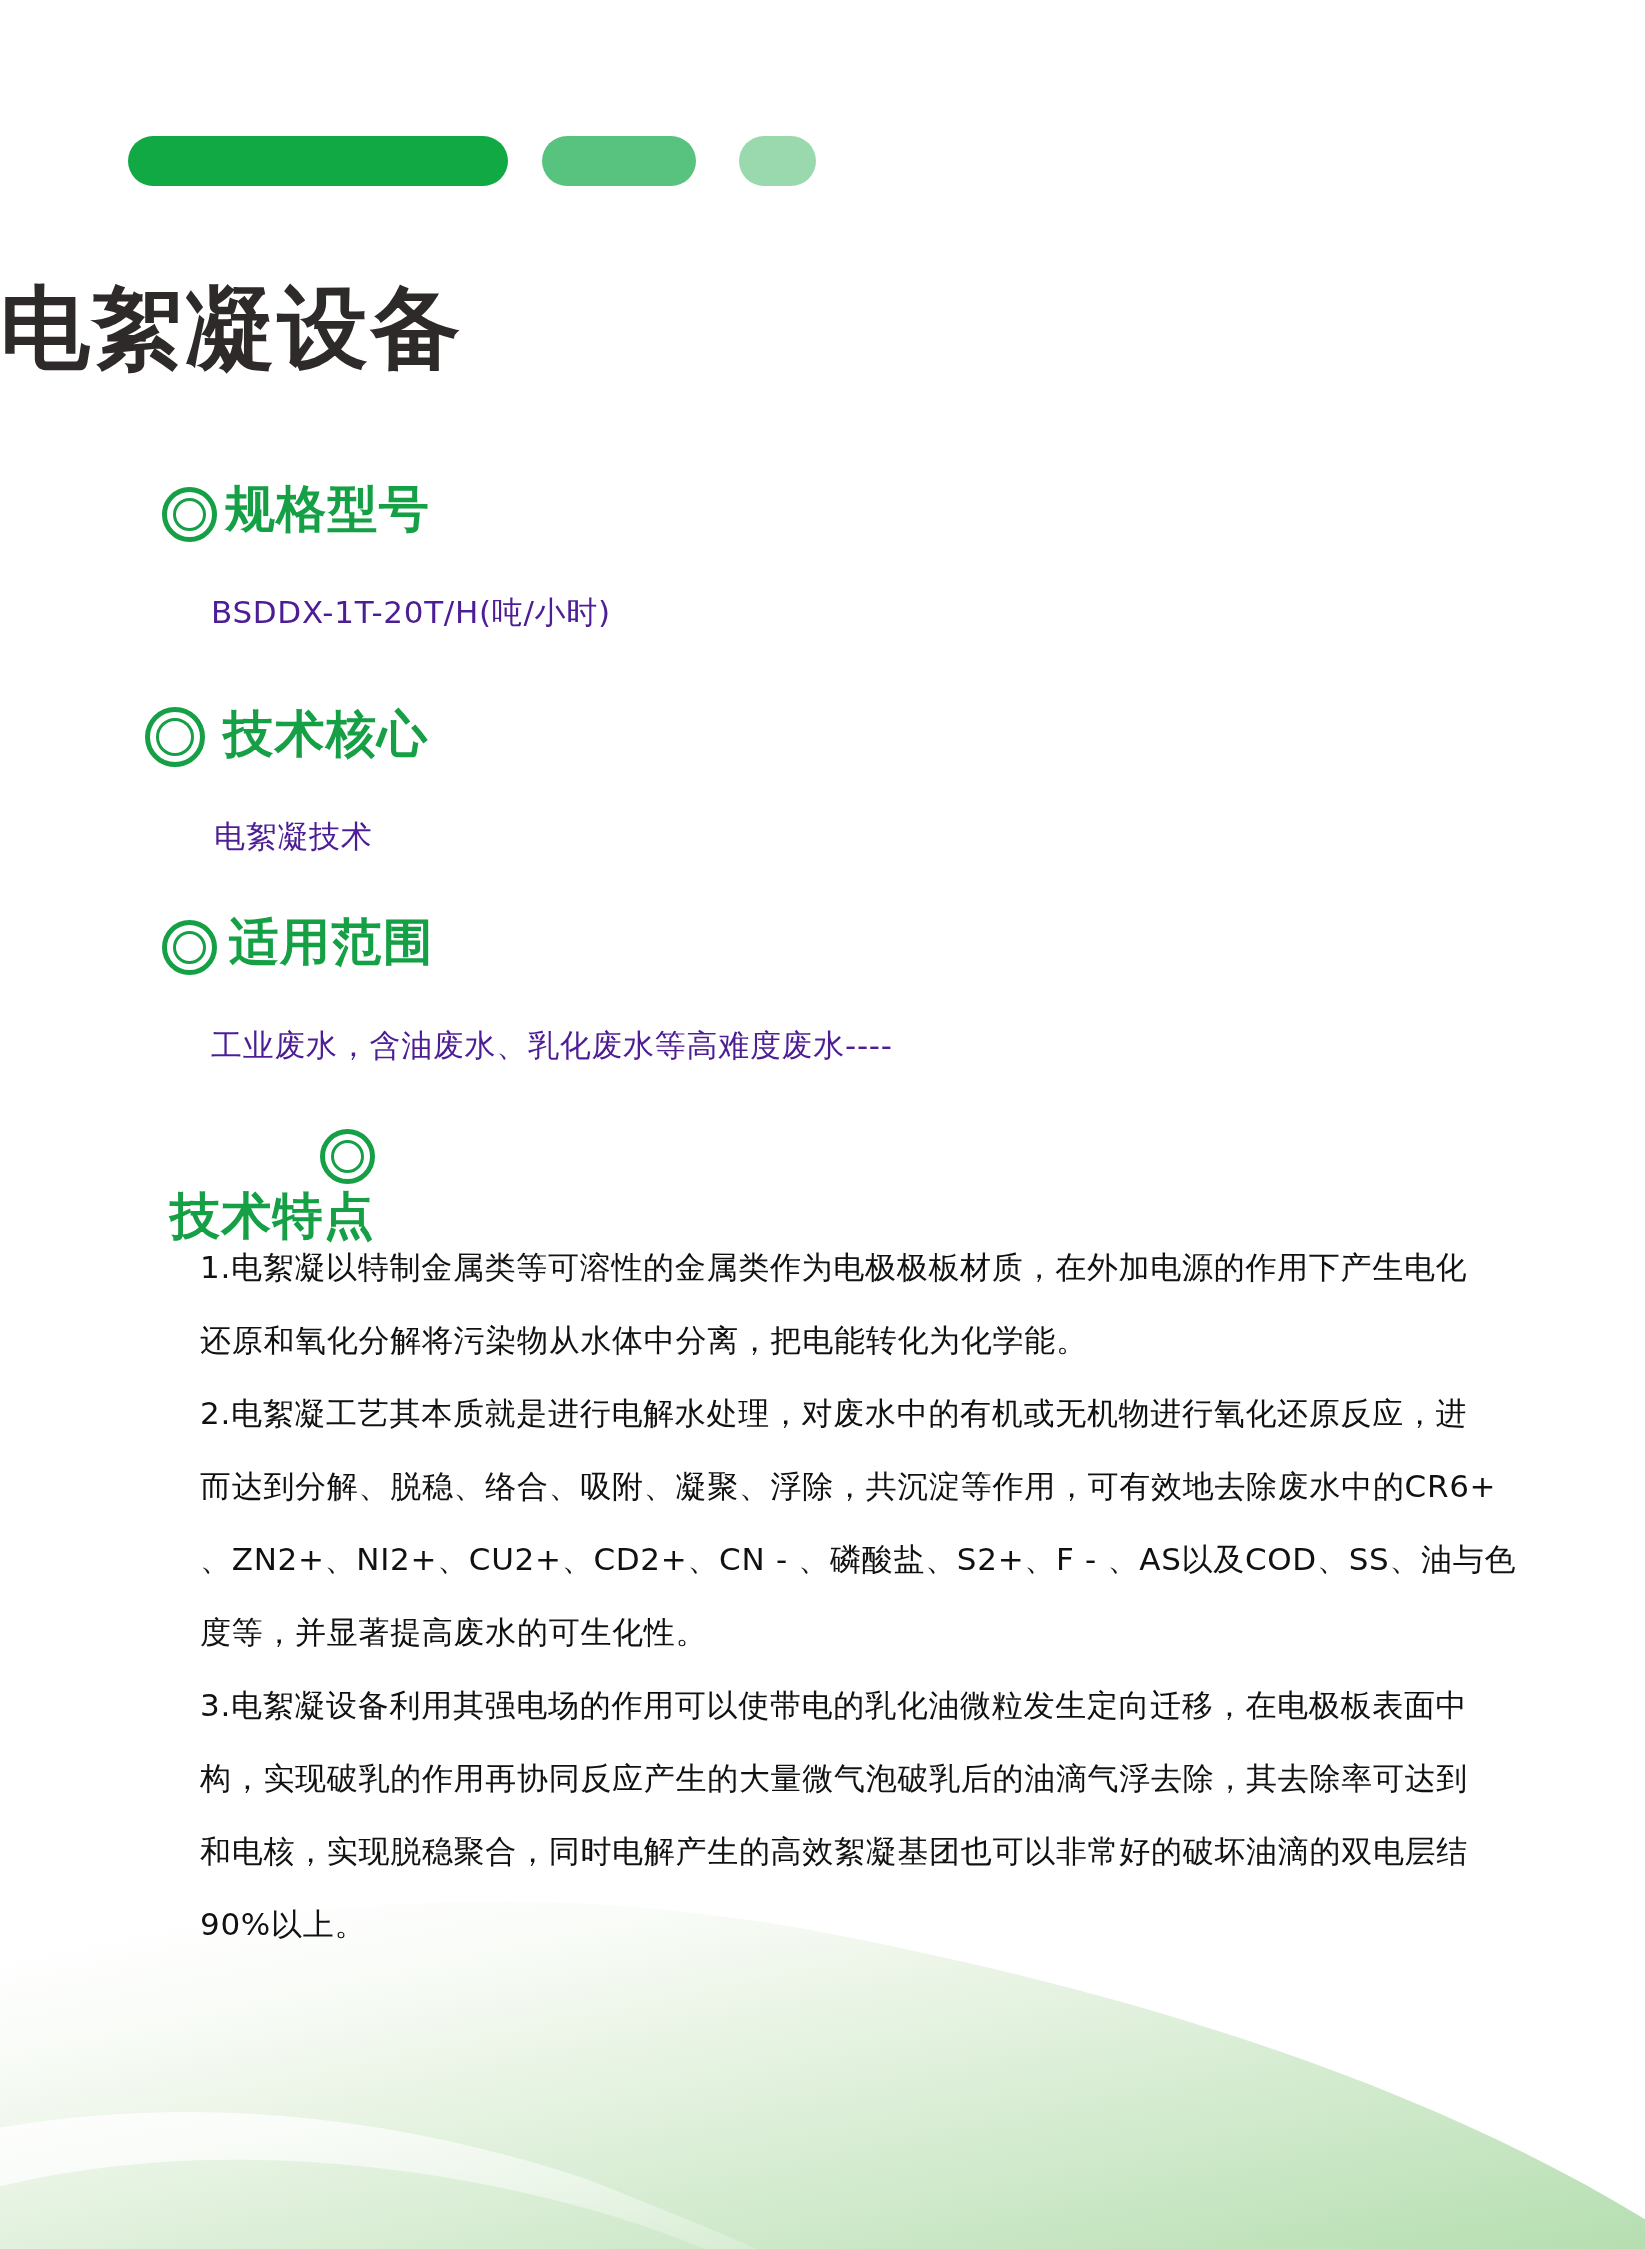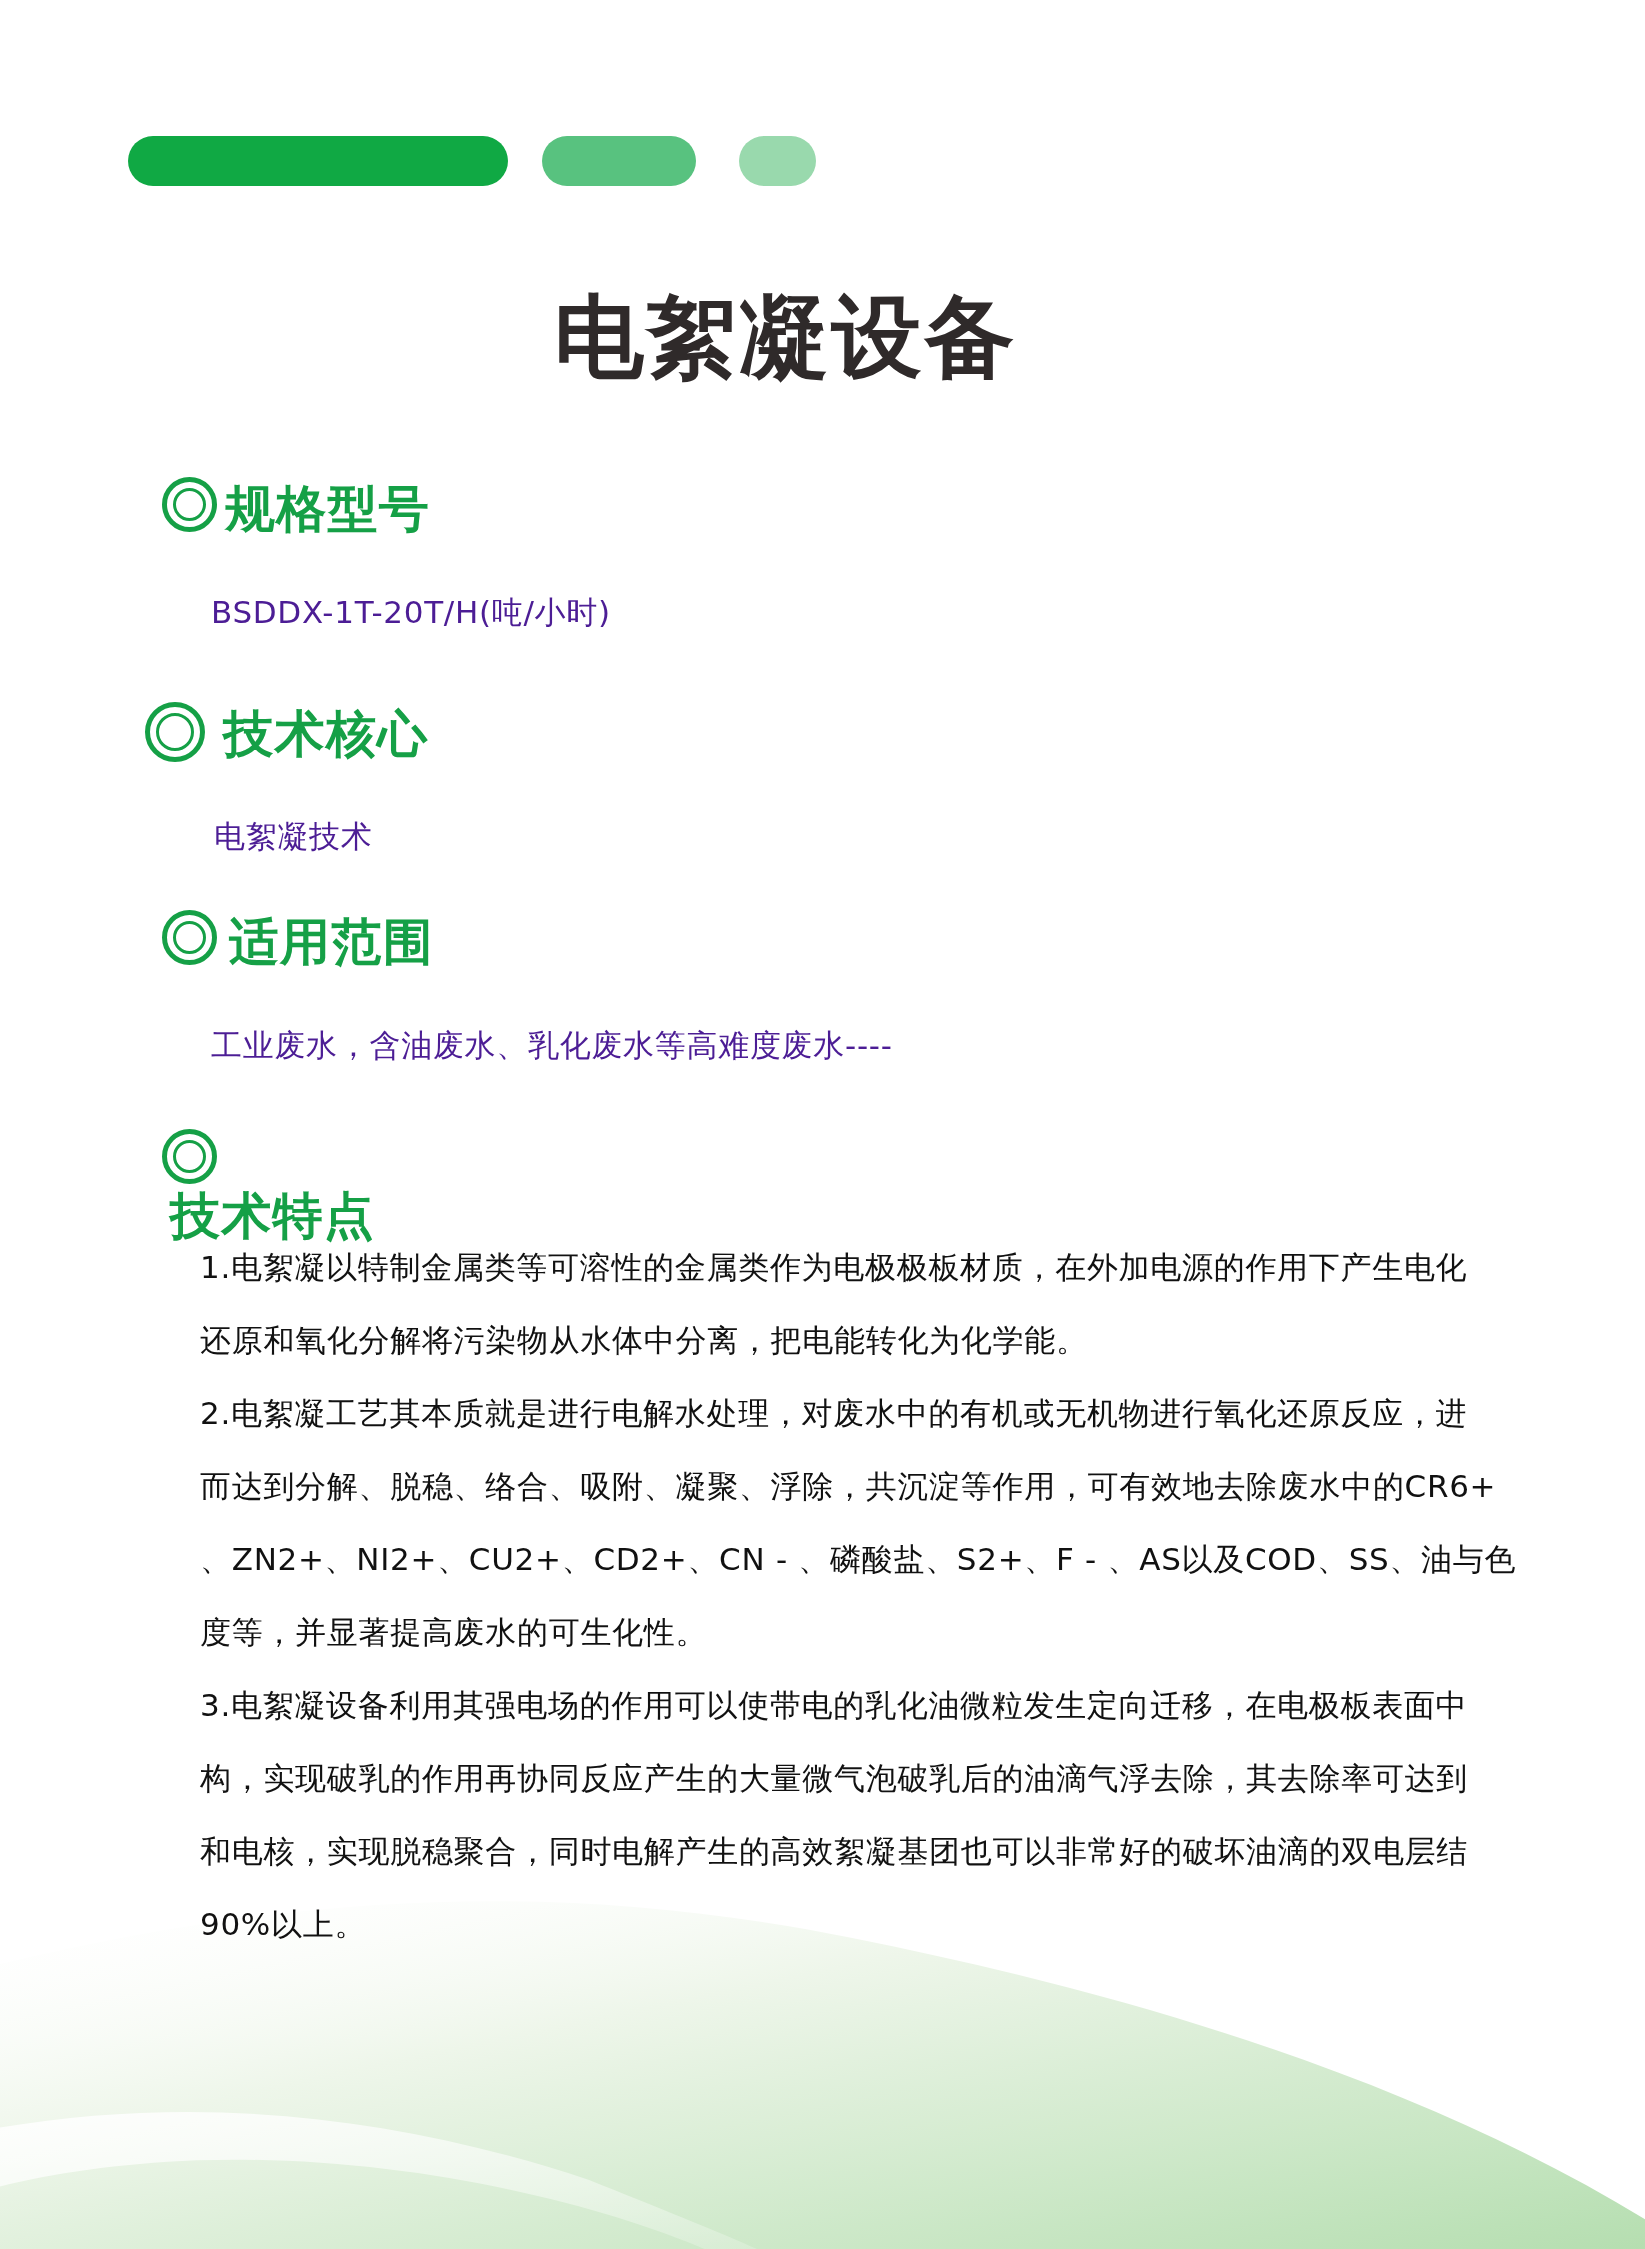--- a/index.html
+++ b/index.html
@@ -36,42 +36,41 @@
       top: 0;
       height: 50px;
       border-radius: 25px / 25px;
     }
     .deco-bar.b1 { left: 0; width: 380px; background: #10a944; }
     .deco-bar.b2 { left: 414px; width: 154px; background: #58c27f; }
     .deco-bar.b3 { left: 611px; width: 77px; background: #99d9ad; }
 
     .page-title {
       position: absolute;
-      top: 277px;
+      top: 268px;
       left: 0;
       width: 1571px;
-      text-align: center;
       font-size: 90px;
       font-weight: bold;
       color: #2f2a2a;
       letter-spacing: 2.6px;
       z-index: 2;
       font-family: "DejaVu Sans", sans-serif;
     }
 
     .section {
       position: absolute;
       left: 0;
       width: 1645px;
       z-index: 2;
     }
     .section-heading {
       position: absolute;
       display: flex;
-      align-items: flex-start;
+      align-items: flex-end;
       height: 65px;
     }
     .ring-icon {
       width: 55px;
       height: 55px;
       border-radius: 50%;
       border: 5.9px solid #15a046;
       box-sizing: border-box;
       position: relative;
       flex: 0 0 auto;

